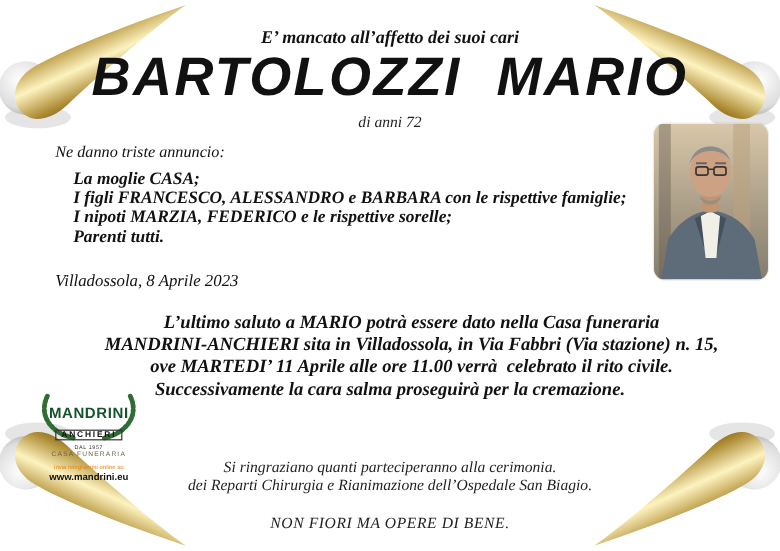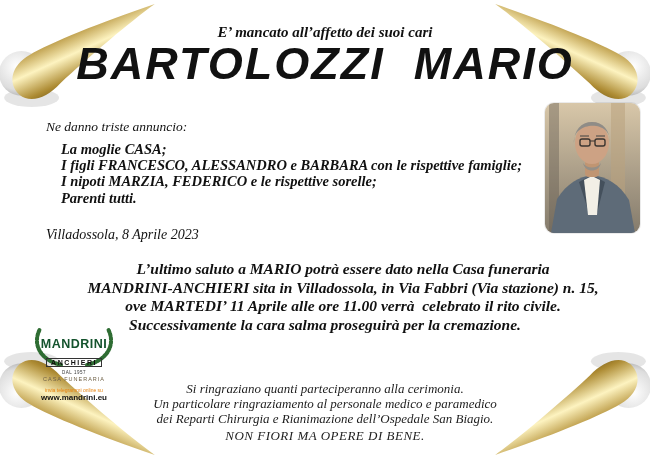--- a/index.html
+++ b/index.html
@@ -79,20 +79,21 @@
     </svg>
   <svg class="corner bl">
       <use href="#cornerRibbon"></use>
     </svg>
   <svg class="corner br">
       <use href="#cornerRibbon"></use>
     </svg>
 
   <div class="center intro">E’ mancato all’affetto dei suoi cari</div>
   <div class="center name">BARTOLOZZI  MARIO</div>
+  <div class="center age">di anni 72</div>
 
   <div class="notice">Ne danno triste annuncio:</div>
 
   <div class="family">
     <div>La moglie CASA;</div>
     <div>I figli FRANCESCO, ALESSANDRO e BARBARA con le rispettive famiglie;</div>
     <div>I nipoti MARZIA, FEDERICO e le rispettive sorelle;</div>
     <div>Parenti tutti.</div>
   </div>
 
@@ -141,19 +142,18 @@
     <div class="l1">MANDRINI</div>
     <div><span class="l2">ANCHIERI</span></div>
     <div class="l3">DAL 1957</div>
     <div class="l4">CASA FUNERARIA</div>
     <div class="l5" style="color: rgb(232, 130, 12);">invia telegrammi online su</div>
     <div class="l6">www.mandrini.eu</div>
   </div>
 
   <div class="center thanks">
     <div>Si ringraziano quanti parteciperanno alla cerimonia.</div>
-    <div>Un particolare ringraziamento al personale medico e paramedico</div>
     <div>dei Reparti Chirurgia e Rianimazione dell’Ospedale San Biagio.</div>
   </div>
 
   <div class="center closing">NON FIORI MA OPERE DI BENE.</div>
 
 </div>
 
 </body></html>

